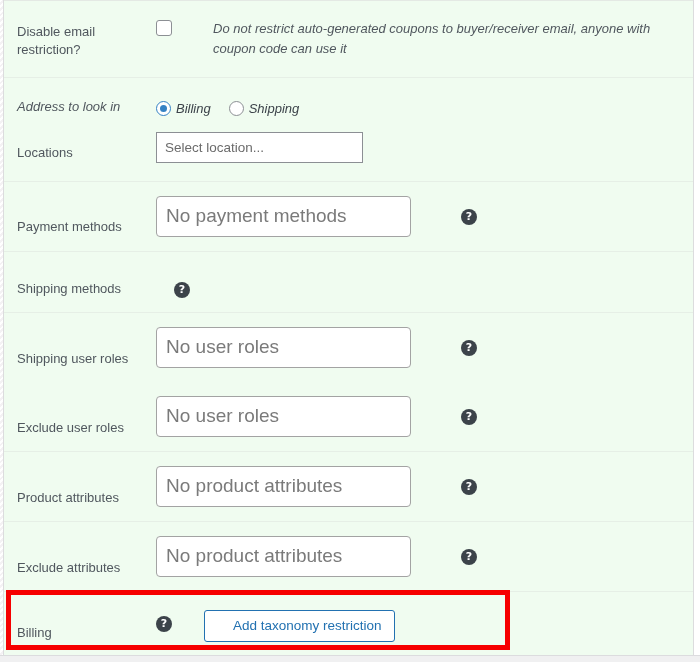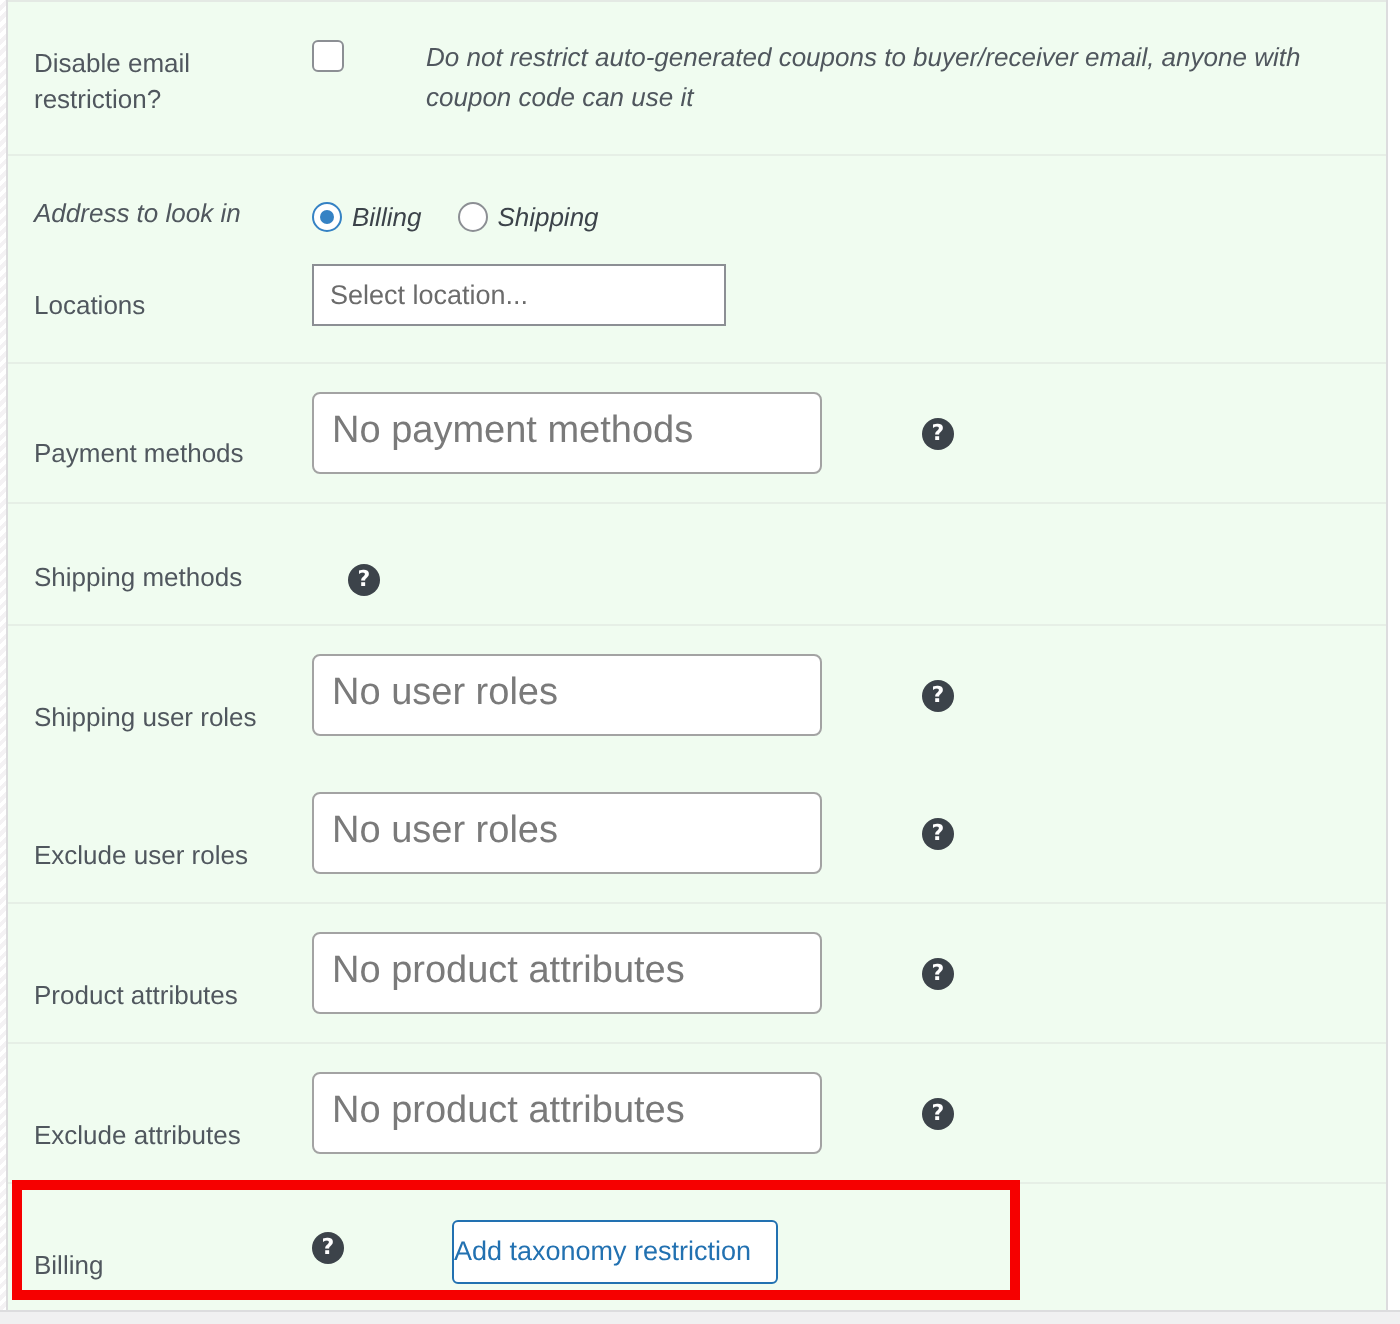--- a/index.html
+++ b/index.html
@@ -191,28 +191,27 @@
     flex: 0 0 16px;
     font-family: "DejaVu Sans", sans-serif;
   }
 
   
   #row-taxonomy .field { padding-top: 18px; padding-bottom: 18px; }
   #row-taxonomy .label { padding-top: 7px; }
   #row-taxonomy .helptip { margin-left: 0; margin-top: 6px; }
 
   .btn-secondary {
-    margin-left: 22px;
     background: #ffffff;
     border: 1px solid #2271b1;
     border-radius: 3px;
     color: #2271b1;
     font-size: 13.5px;
     line-height: 1;
-    padding: 8px 12px 9px 0;
+    padding: 8px 12px 9px 28px;
     font-family: "Liberation Sans", sans-serif;
     cursor: pointer;
   }
 
   
   #highlight-box {
     position: absolute;
     left: 2px;
     top: 590px;
     width: 504px;

